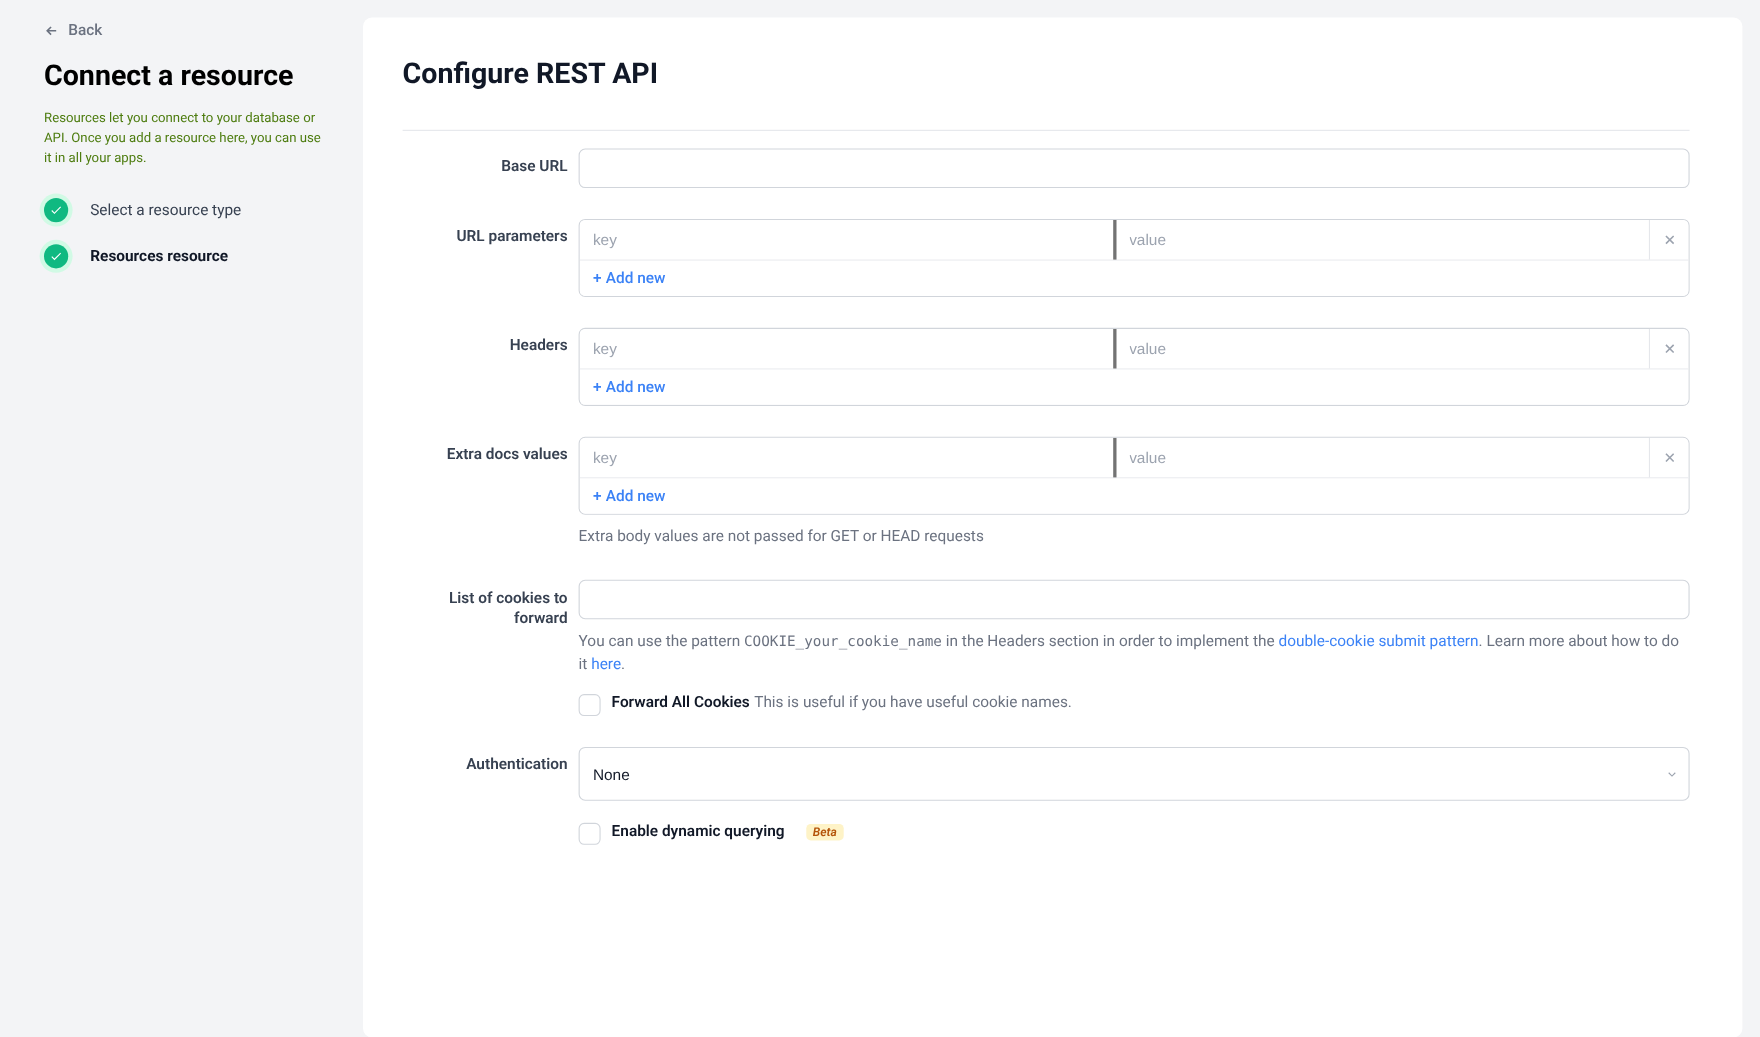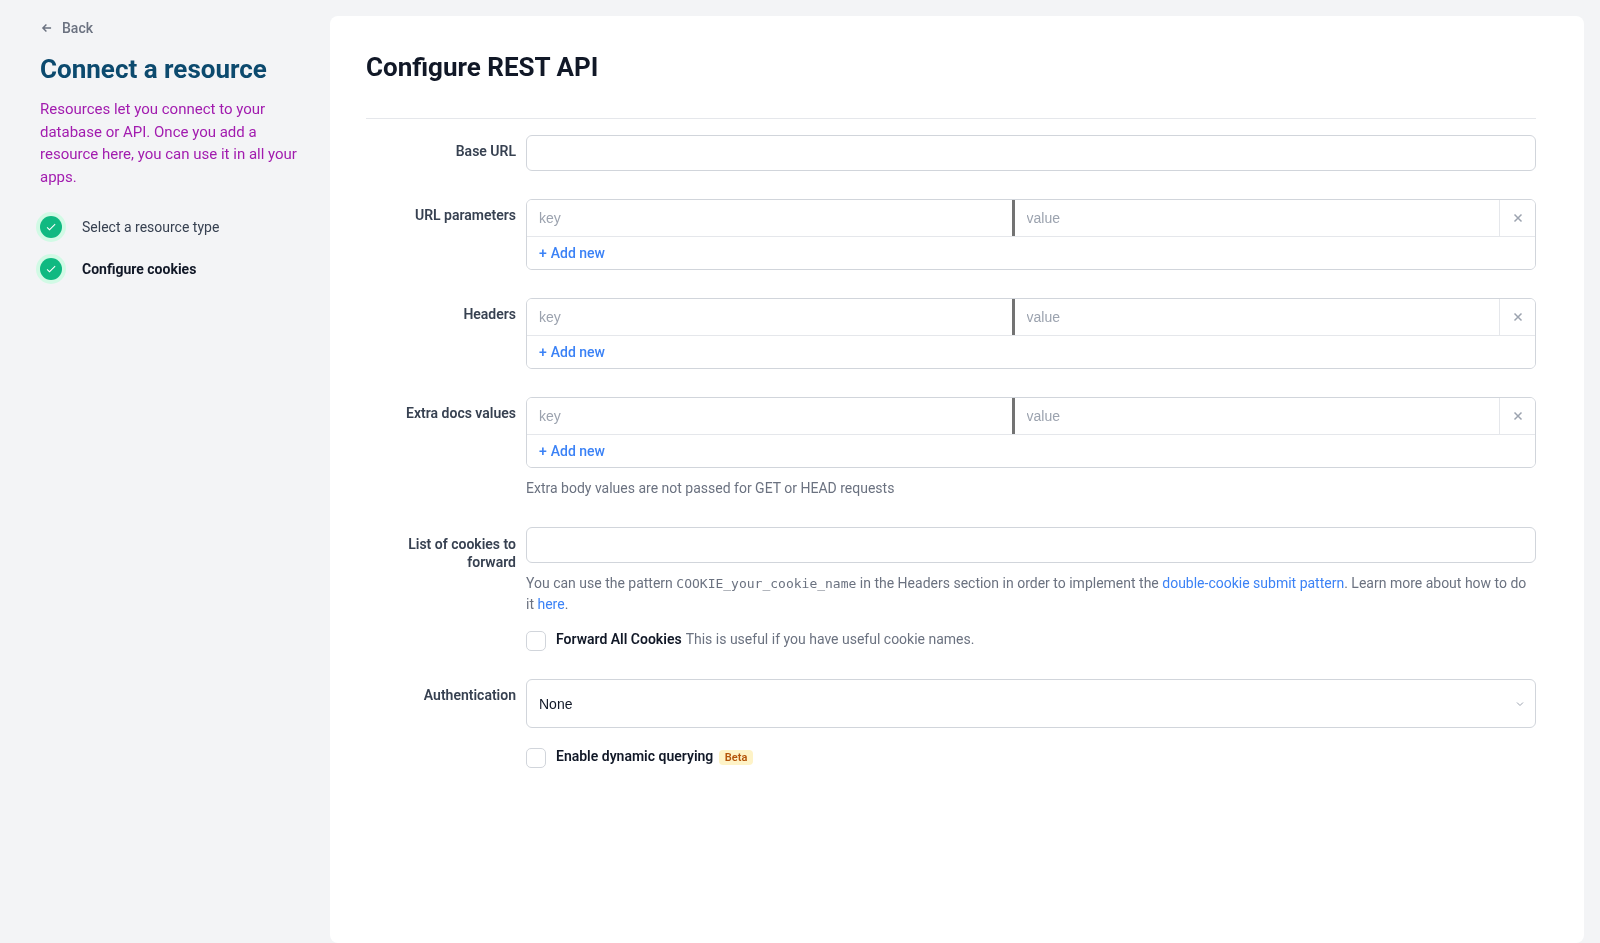--- a/index.html
+++ b/index.html
@@ -25,26 +25,26 @@
     color: #6b7280;
     font-weight: 500;
     cursor: pointer;
     margin-bottom: 18px;
     font-size: 14px;
   }
   .back-link svg { width: 14px; height: 14px; }
   .sidebar-title {
     font-size: 26px;
     font-weight: 700;
-    color: #0c4a6e;
+    color: #000000;
     margin-bottom: 14px;
   }
   .sidebar-desc {
-    color: #a21caf;
-    font-size: 15px;
+    color: #4d7c0f;
+    font-size: 12px;
     line-height: 1.5;
     margin-bottom: 28px;
   }
   .step {
     display: flex;
     align-items: center;
     gap: 20px;
     margin-bottom: 20px;
   }
   .step-check {
@@ -258,22 +258,23 @@
   }
 
   .badge {
     display: inline-block;
     background: #fef3c7;
     color: #b45309;
     font-size: 11px;
     font-weight: 600;
     padding: 1px 6px;
     border-radius: 4px;
-    margin-left: 2px;
+    margin-left: 16px;
     vertical-align: middle;
+    font-style: italic;
   }
 
   .field-block { margin-bottom: 14px; }
 </style>
 </head>
 <body>
 
 <div class="layout">
   <aside class="sidebar">
     <div class="back-link">
@@ -292,21 +293,21 @@
           </svg>
       </div>
       <span class="step-label">Select a resource type</span>
     </div>
     <div class="step">
       <div class="step-check">
         <svg viewBox="0 0 24 24">
             <path fill="white" d="M9 16.17 4.83 12l-1.42 1.41L9 19 21 7l-1.41-1.41z"></path>
           </svg>
       </div>
-      <span class="step-label active">Configure cookies</span>
+      <span class="step-label active">Resources resource</span>
     </div>
   </aside>
 
   <main class="main-panel">
     <div class="main-header">
       <h2 class="main-title">Configure REST API</h2>
     </div>
 
 
     <hr class="divider">

